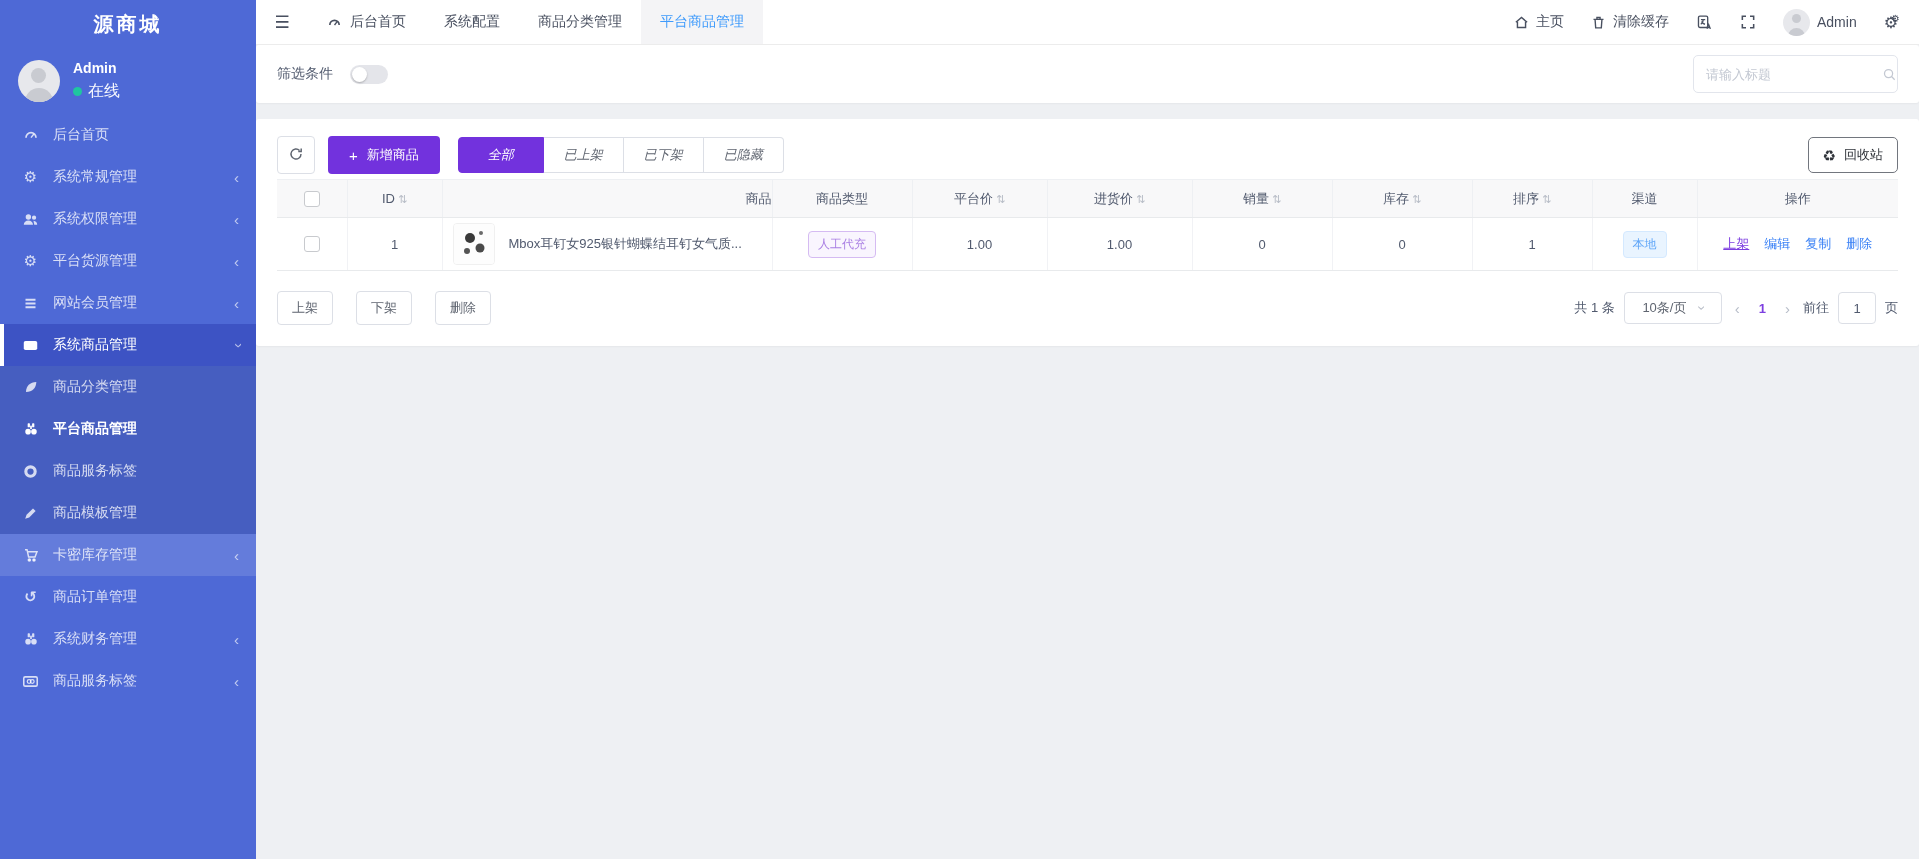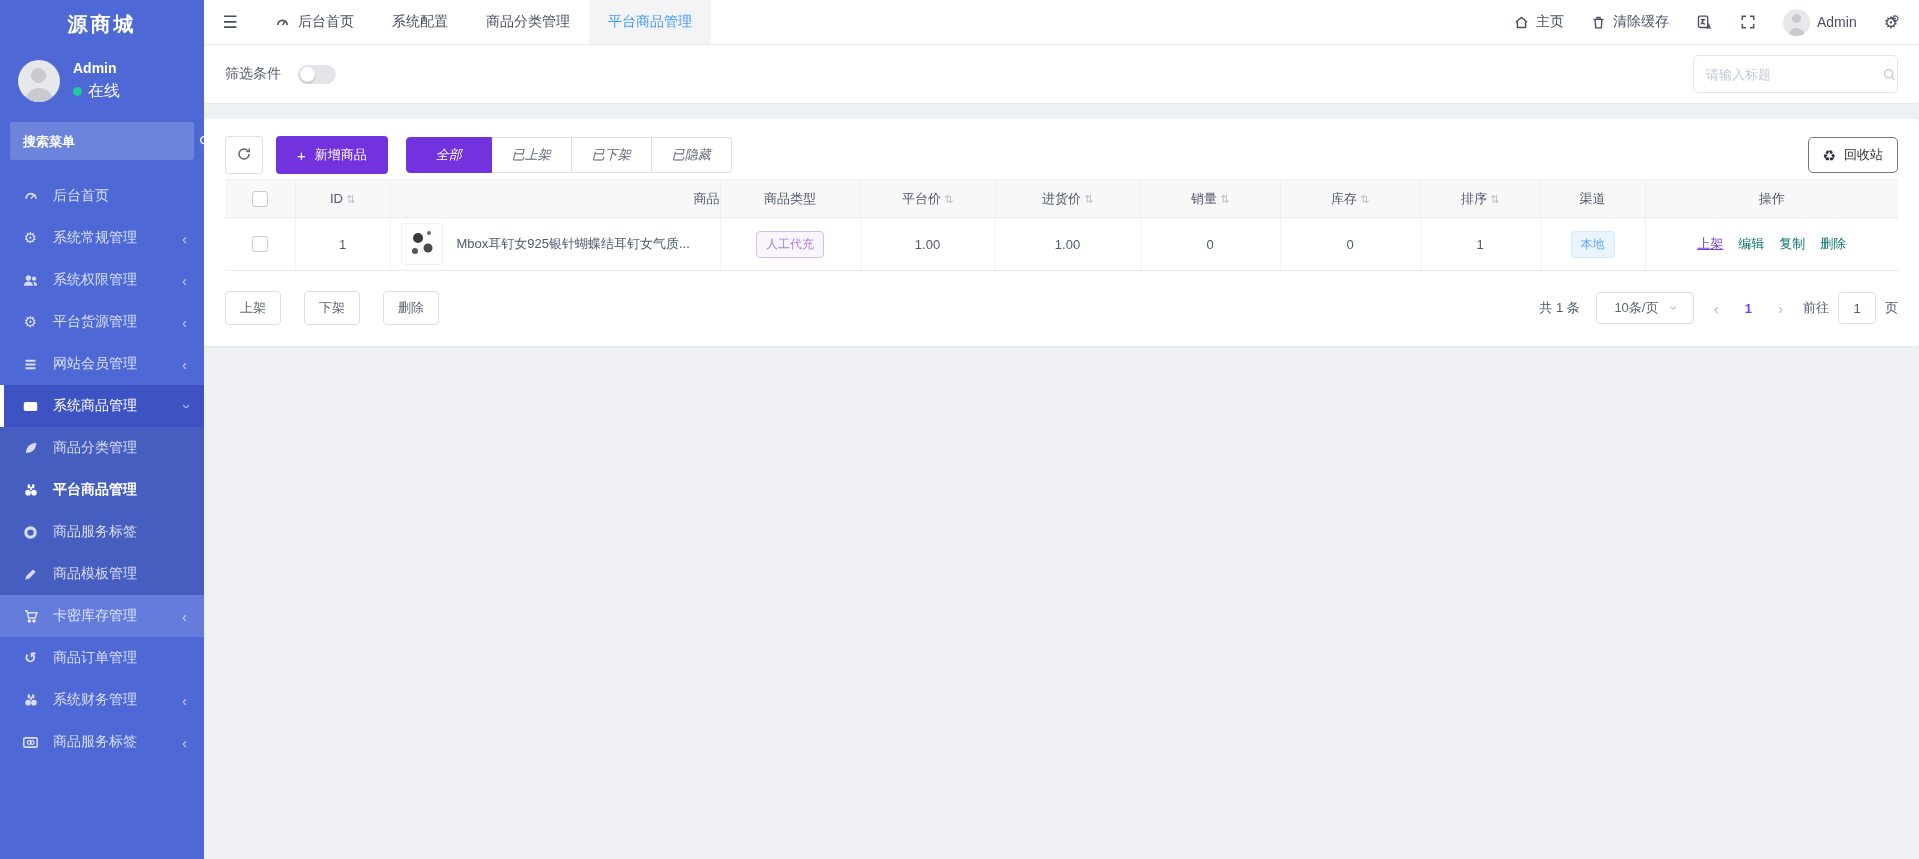--- a/index.html
+++ b/index.html
@@ -4,21 +4,21 @@
 <style>
   * { margin:0; padding:0; box-sizing:border-box; }
   html,body { width:1919px; height:859px; }
   body {
     font-family:"Liberation Sans","DejaVu Sans",sans-serif;
     font-size:14px; color:#515a6e; background:#eef0f3; overflow:hidden;
   }
   .app { display:flex; width:1919px; height:859px; }
 
   
-  .sidebar { width:204px; flex-shrink:0; background:var(--sidebar-blue,#4e69d6); color:#fff; display:flex; flex-direction:column; }
+  .sidebar { width:256px; flex-shrink:0; background:var(--sidebar-blue,#4e69d6); color:#fff; display:flex; flex-direction:column; }
   .logo { height:46px; line-height:48px; text-align:center; font-size:20px; font-weight:bold; letter-spacing:3px; }
   .user { display:flex; align-items:center; gap:13px; padding:14px 18px 12px; }
   .avatar { width:42px; height:42px; border-radius:50%; background:#e7e8ec; position:relative; overflow:hidden; flex-shrink:0; }
   .avatar::before { content:''; position:absolute; width:15px; height:15px; border-radius:50%; background:#c9cbd1; top:8px; left:13px; }
   .avatar::after  { content:''; position:absolute; width:28px; height:17px; border-radius:14px 14px 0 0; background:#c9cbd1; bottom:-3px; left:7px; }
   .user-name { font-weight:bold; font-size:14px; color:#fff; }
   .user-status { display:flex; align-items:center; gap:6px; font-size:16px; color:rgba(255,255,255,.95); margin-top:5px; }
   .dot { width:9px; height:9px; border-radius:50%; background:var(--online-green,#1fc6a0); }
   .menu-search { margin:8px 10px 15px; height:38px; background:rgba(255,255,255,.18); border-radius:3px; display:flex; align-items:center; padding:0 13px; }
   .menu-search input { flex:1; background:transparent; border:none; outline:none; color:#fff; font-size:13px; font-weight:bold; font-family:inherit; }
@@ -91,26 +91,26 @@
   .col-sales { width:140px; } .col-stock { width:140px; } .col-sort { width:120px; }
   .col-chan { width:105px; }
   .checkbox { display:inline-block; width:16px; height:16px; border:1px solid #c8cace; border-radius:3px; background:#fff; vertical-align:middle; cursor:pointer; }
   .goods-cell { display:flex; align-items:center; gap:14px; padding:0 6px 0 10px; text-align:left; }
   .thumb { width:42px; height:42px; border-radius:4px; border:1px solid #f0f0f0; background:#fdfdfd; flex-shrink:0; overflow:hidden; }
   .gtitle { white-space:nowrap; overflow:hidden; text-overflow:ellipsis; color:#515a6e; }
   .tag-purple { display:inline-block; padding:4px 9px; font-size:12px; color:var(--tag-purple,#a97fe3); background:#f9f5fe; border:1px solid #d5bbf2; border-radius:4px; }
   .tag-blue { display:inline-block; padding:4px 9px; font-size:12px; color:var(--tag-blue,#5ea5f8); background:#e9f4ff; border:1px solid #d4e9ff; border-radius:4px; }
   .actions { display:flex; justify-content:center; gap:15px; font-size:13px; }
   .act-primary { color:#7d3fe0; text-decoration:underline; cursor:pointer; }
-  .act { color:#0f766e; cursor:pointer; }
+  .act { color:#3b82f6; cursor:pointer; }
 
   .foot { display:flex; align-items:center; margin-top:20px; }
   .batch { display:flex; gap:23px; }
   .btn-plain { height:34px; min-width:54px; padding:0 14px; border:1px solid #dcdfe6; background:#fff; border-radius:4px; font-size:13px; color:#5f6570; cursor:pointer; font-family:inherit; }
-  .pager { margin-left:auto; display:flex; align-items:center; gap:16px; font-size:13px; color:#515a6e; }
+  .pager { margin-left:auto; display:flex; align-items:center; gap:9px; font-size:13px; color:#515a6e; }
   .select { width:98px; height:32px; border:1px solid #dcdfe6; border-radius:4px; display:flex; align-items:center; justify-content:center; gap:12px; color:#5f6570; cursor:pointer; background:#fff; }
   .select .chev-sel { color:#b8bdc7; display:inline-block; transform:rotate(-90deg); font-size:14px; }
   .pg-arrow { color:#b6bcc8; font-size:15px; padding:0 4px; cursor:pointer; }
   .pg-num { color:#7d3fe0; font-weight:bold; padding:0 6px; cursor:pointer; }
   .goto { display:flex; align-items:center; gap:9px; }
   .goto-input { width:38px; height:32px; border:1px solid #dcdfe6; border-radius:4px; text-align:center; font-size:13px; color:#515a6e; outline:none; font-family:inherit; }
 </style>
 </head>
 <body>
 
@@ -123,29 +123,20 @@
       <div class="avatar"></div>
       <div>
         <div class="user-name">Admin</div>
         <div class="user-status">
           <span class="dot"></span>
           <span>在线</span>
         </div>
       </div>
     </div>
 
-    <div class="menu-search">
-      <input placeholder="搜索菜单" style="">
-      <span class="ms-icon">
-        <svg width="14" height="14" viewBox="0 0 24 24">
-            <circle cx="10.5" cy="10.5" r="6" fill="none" stroke="currentColor" stroke-width="2.4"></circle>
-            <path d="M15 15l5.5 5.5" stroke="currentColor" stroke-width="2.4"></path>
-          </svg>
-      </span>
-    </div>
 
     <nav class="menu">
       <div class="mi">
         <span class="ic">
             <svg width="16" height="16" viewBox="0 0 24 24">
               <path d="M4.5 16a7.5 7.5 0 1 1 15 0" fill="none" stroke="currentColor" stroke-width="2.6"></path>
               <path d="M12 16l4.2-5.4" stroke="currentColor" stroke-width="2.2"></path>
             </svg>
           </span>
         <span>后台首页</span>

